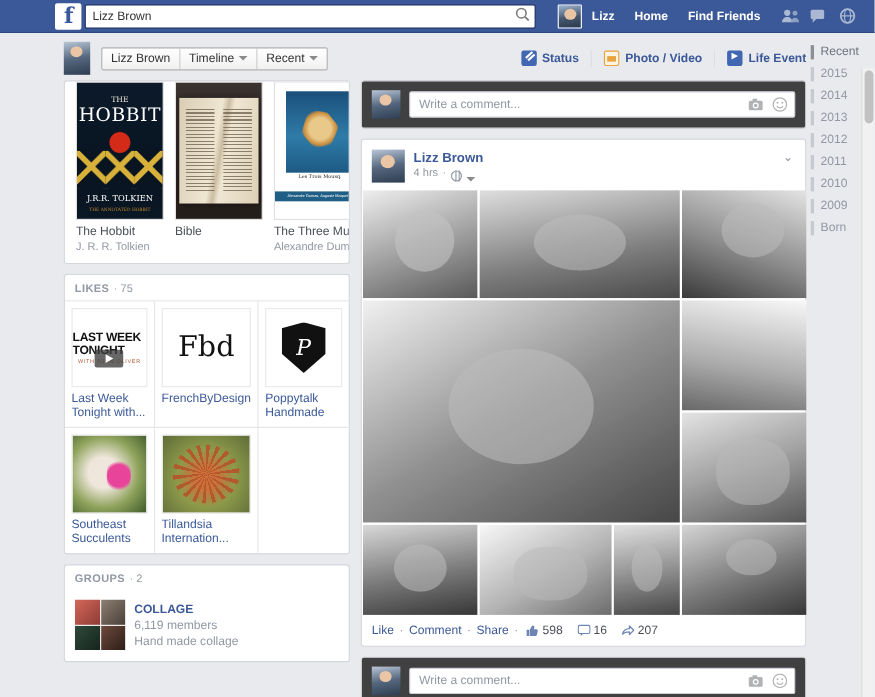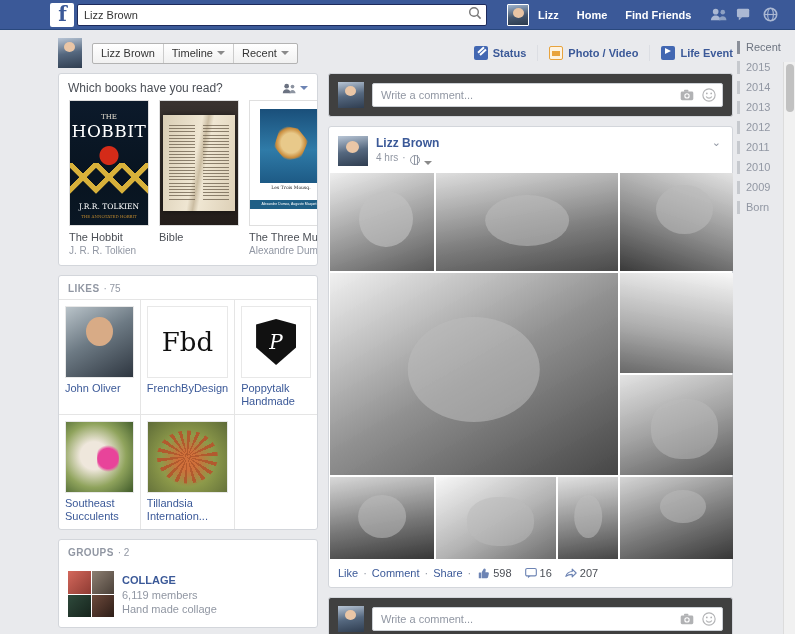--- a/index.html
+++ b/index.html
@@ -538,32 +538,20 @@
       <div class="pub-act">
         <i class="act-ico ico-life"></i>
         <span>Life Event</span>
       </div>
     </div>
   </div>
 
   <div id="leftcol">
 
     <div class="card">
-      <div class="card-head">
-        <span class="card-title-q">Which books have you read?</span>
-        <span class="head-right">
-          <svg width="14" height="11" viewBox="0 0 18 14">
-            <circle cx="6" cy="4" r="3" fill="#6b7281"></circle>
-              <path d="M1 13c0-3 2.3-5 5-5s5 2 5 5z" fill="#6b7281"></path>
-            <circle cx="13.5" cy="4.5" r="2.4" fill="#8d94a1"></circle>
-              <path d="M9.6 13c0-2.5 1.8-4.2 3.9-4.2S17.4 10.5 17.4 13z" fill="#8d94a1"></path>
-          </svg>
-          <i class="caret-blue"></i>
-        </span>
-      </div>
 
       <div class="books">
         <div class="book">
           <div class="book-cover bk-hobbit">
             <div class="mt"></div>
             <div class="t1">THE</div>
             <div class="t2">HOBBIT</div>
             <div class="t3">J.R.R. TOLKIEN</div>
             <div class="t4">THE ANNOTATED HOBBIT</div>
           </div>
@@ -592,22 +580,26 @@
     </div>
 
     <div class="card">
       <div class="card-head">
         <span class="card-title">LIKES</span>
         <span class="card-count">· <span>75</span></span>
       </div>
 
       <div class="likes-grid">
         <div class="like-cell">
-          <div class="like-img li-oliver"></div>
-          <div class="like-name">John Oliver</div>
+          <div class="like-img li-lwt">
+            <div class="l">LAST WEEK TONIGHT</div>
+            <div class="sub">WITH JOHN OLIVER</div>
+            <div class="play"></div>
+          </div>
+          <div class="like-name">Last Week Tonight with...</div>
         </div>
         <div class="like-cell">
           <div class="like-img li-fbd">
             <span>Fbd</span>
           </div>
           <div class="like-name">FrenchByDesign</div>
         </div>
         <div class="like-cell">
           <div class="like-img li-poppy">
             <span class="shield">P</span>

